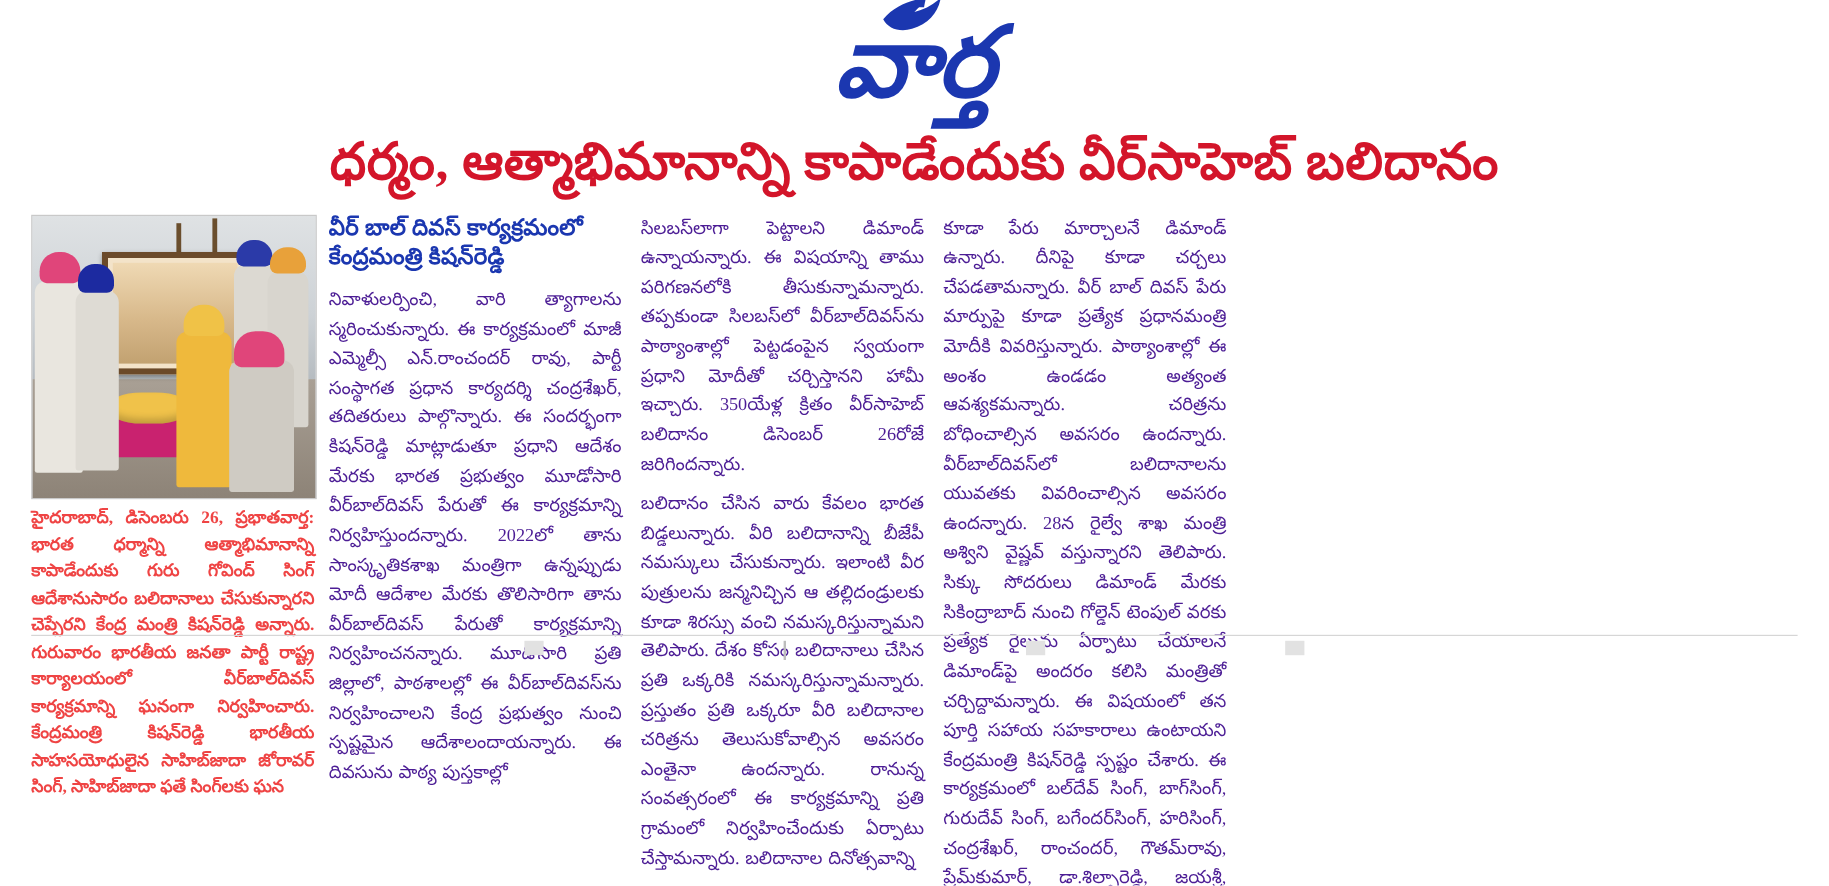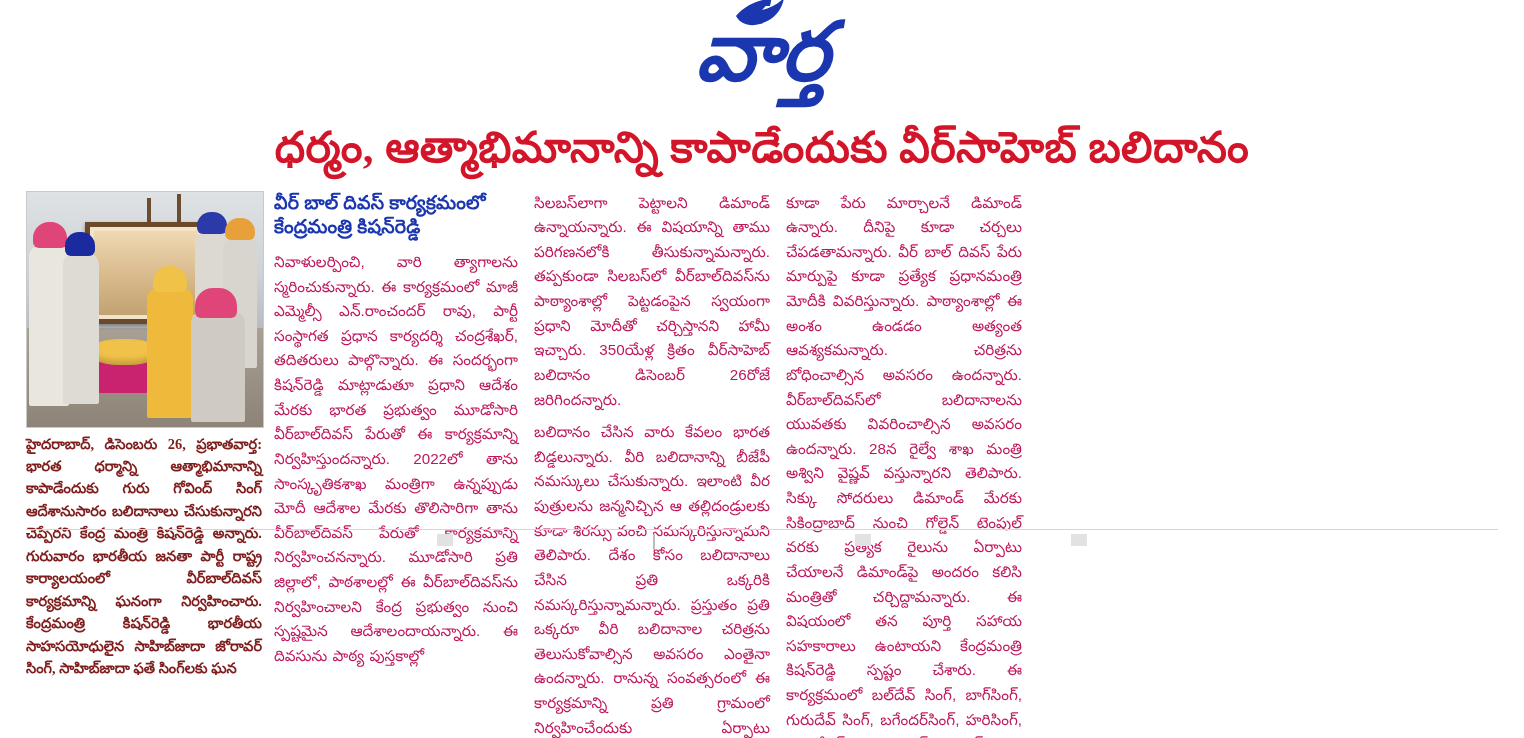--- a/index.html
+++ b/index.html
@@ -53,21 +53,21 @@
   .issue-line {
     margin-top: 12px;
     font-size: 16px;
     color: #111;
     font-weight: bold;
     letter-spacing: 0.2px;
   }
 
   
   .headline {
-    margin-top: 26px;
+    margin-top: 14px;
     text-align: center;
     color: #d3152a;
     font-family: "Liberation Serif", serif;
     font-weight: bold;
     font-size: 43px;
     letter-spacing: 0.4px;
     line-height: 1.22;
     padding: 0 4px;
   }
 
@@ -95,24 +95,24 @@
     color: #1b37b0;
     font-family: "Liberation Serif", serif;
     font-weight: bold;
     font-size: 19px;
     line-height: 1.3;
     margin-bottom: 10px;
     letter-spacing: 0.2px;
   }
 
   .para {
-    font-family: Liberation Sans, sans-serif;
+    font-family: Liberation Serif, serif;
     font-size: 15.2px;
     line-height: 1.62;
-    color: #be185d;
+    color: #4c1d95;
     text-align: justify;
     text-justify: inter-word;
     margin: 0 0 8px 0;
     word-spacing: 1px;
   }
   .dateline {
     font-weight: bold;
   }
 
   
@@ -167,21 +167,21 @@
   }
   .ph-pole {
     position: absolute;
     width: 4px;
     background: #6a4e2d;
   }
   .photo-caption {
     font-family: "Liberation Serif", serif;
     font-size: 14.5px;
     line-height: 1.55;
-    color: #7f1d1d;
+    color: #ef4444;
     margin-top: 5px;
     text-align: justify;
   }
 
   .footer-rule {
     position: absolute;
     left: 26px;
     right: 26px;
     bottom: 8px;
     height: 22px;

